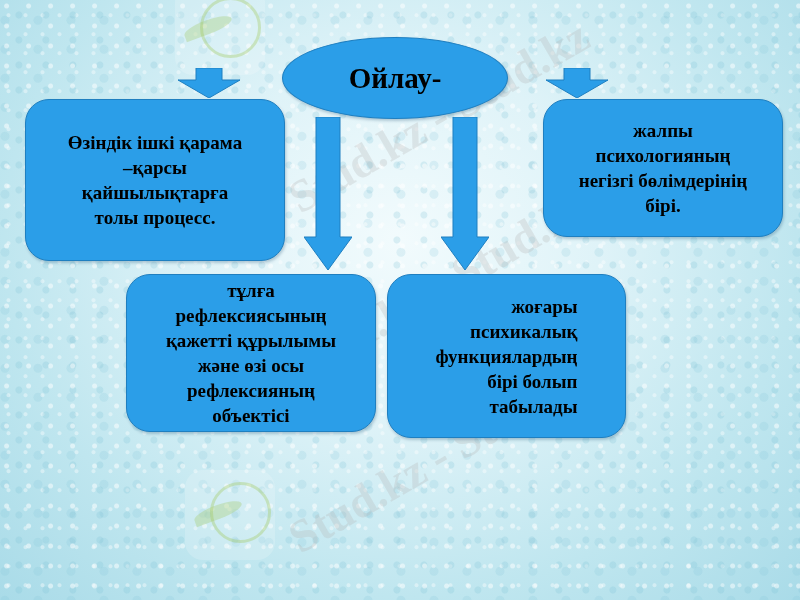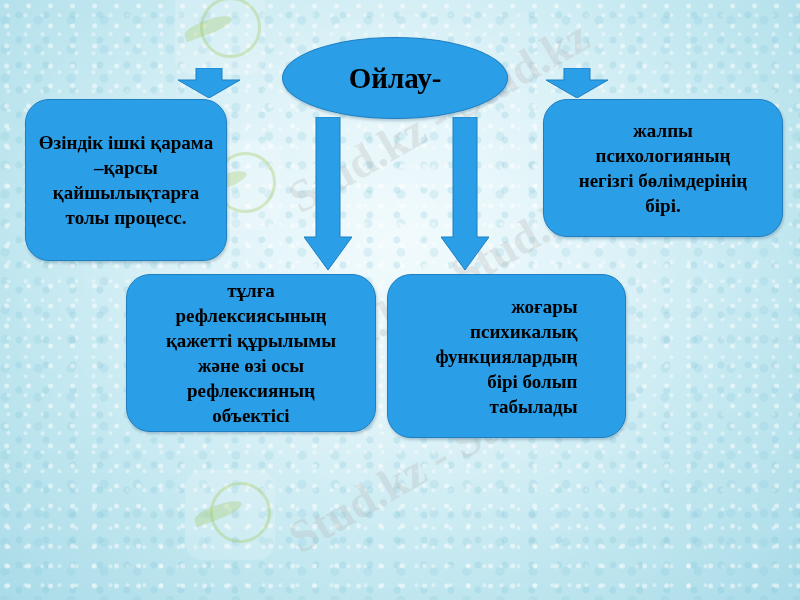--- a/index.html
+++ b/index.html
@@ -125,21 +125,21 @@
 <svg class="arrow" style="left:546px; top:68px;" width="62" height="30" viewBox="0 0 62 30">
   <polygon points="18,0 44,0 44,12 62,12 31,30 0,12 18,12" fill="#2b9ee8" stroke="#1f7fc0" stroke-width="1"></polygon>
 </svg>
 <svg class="arrow" style="left:304px; top:117px;" width="48" height="153" viewBox="0 0 48 153">
   <polygon points="12,0 36,0 36,120 48,120 24,153 0,120 12,120" fill="#2b9ee8" stroke="#1f7fc0" stroke-width="1"></polygon>
 </svg>
 <svg class="arrow" style="left:441px; top:117px;" width="48" height="153" viewBox="0 0 48 153">
   <polygon points="12,0 36,0 36,120 48,120 24,153 0,120 12,120" fill="#2b9ee8" stroke="#1f7fc0" stroke-width="1"></polygon>
 </svg>
 
-<div class="box" style="left:25px; top:99px; width:202px; height:162px;">
+<div class="box" style="left:25px; top:99px; width:260px; height:162px;">
   <span>Өзіндік ішкі қарама
 –қарсы
 қайшылықтарға
 толы процесс.</span>
 </div>
 
 <div class="box" style="left:543px; top:99px; width:240px; height:138px;">
   <span>жалпы
 психологияның
 негізгі бөлімдерінің

